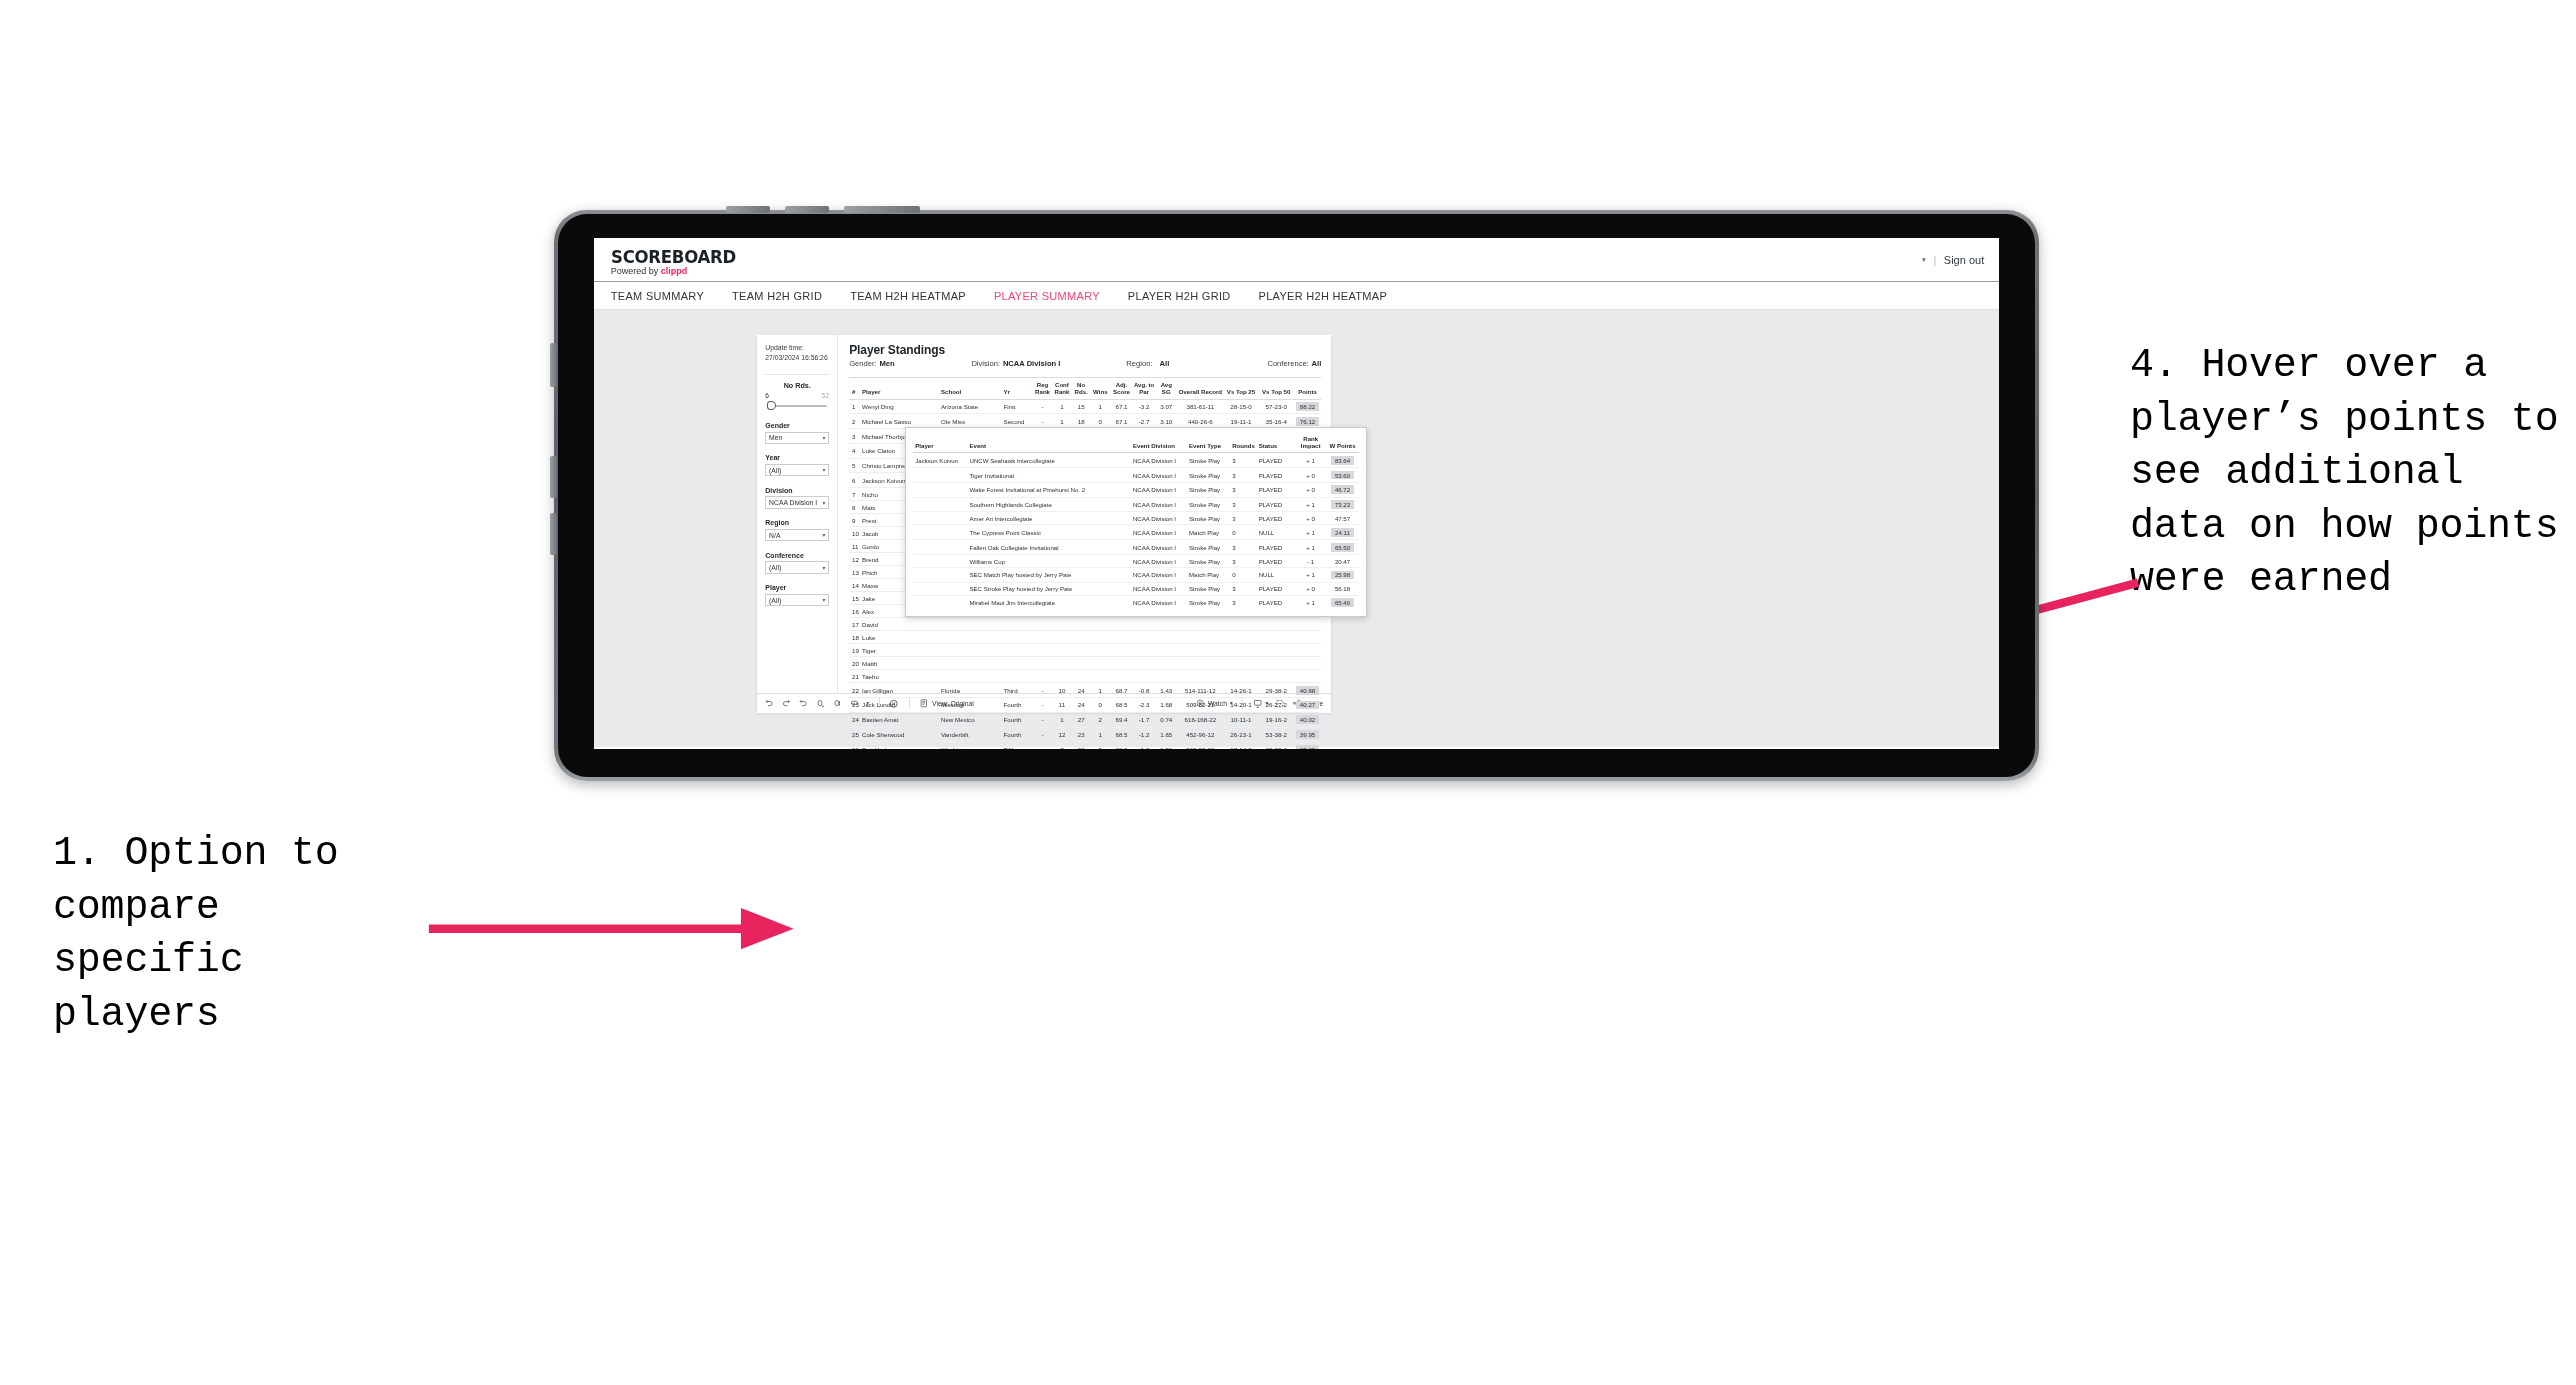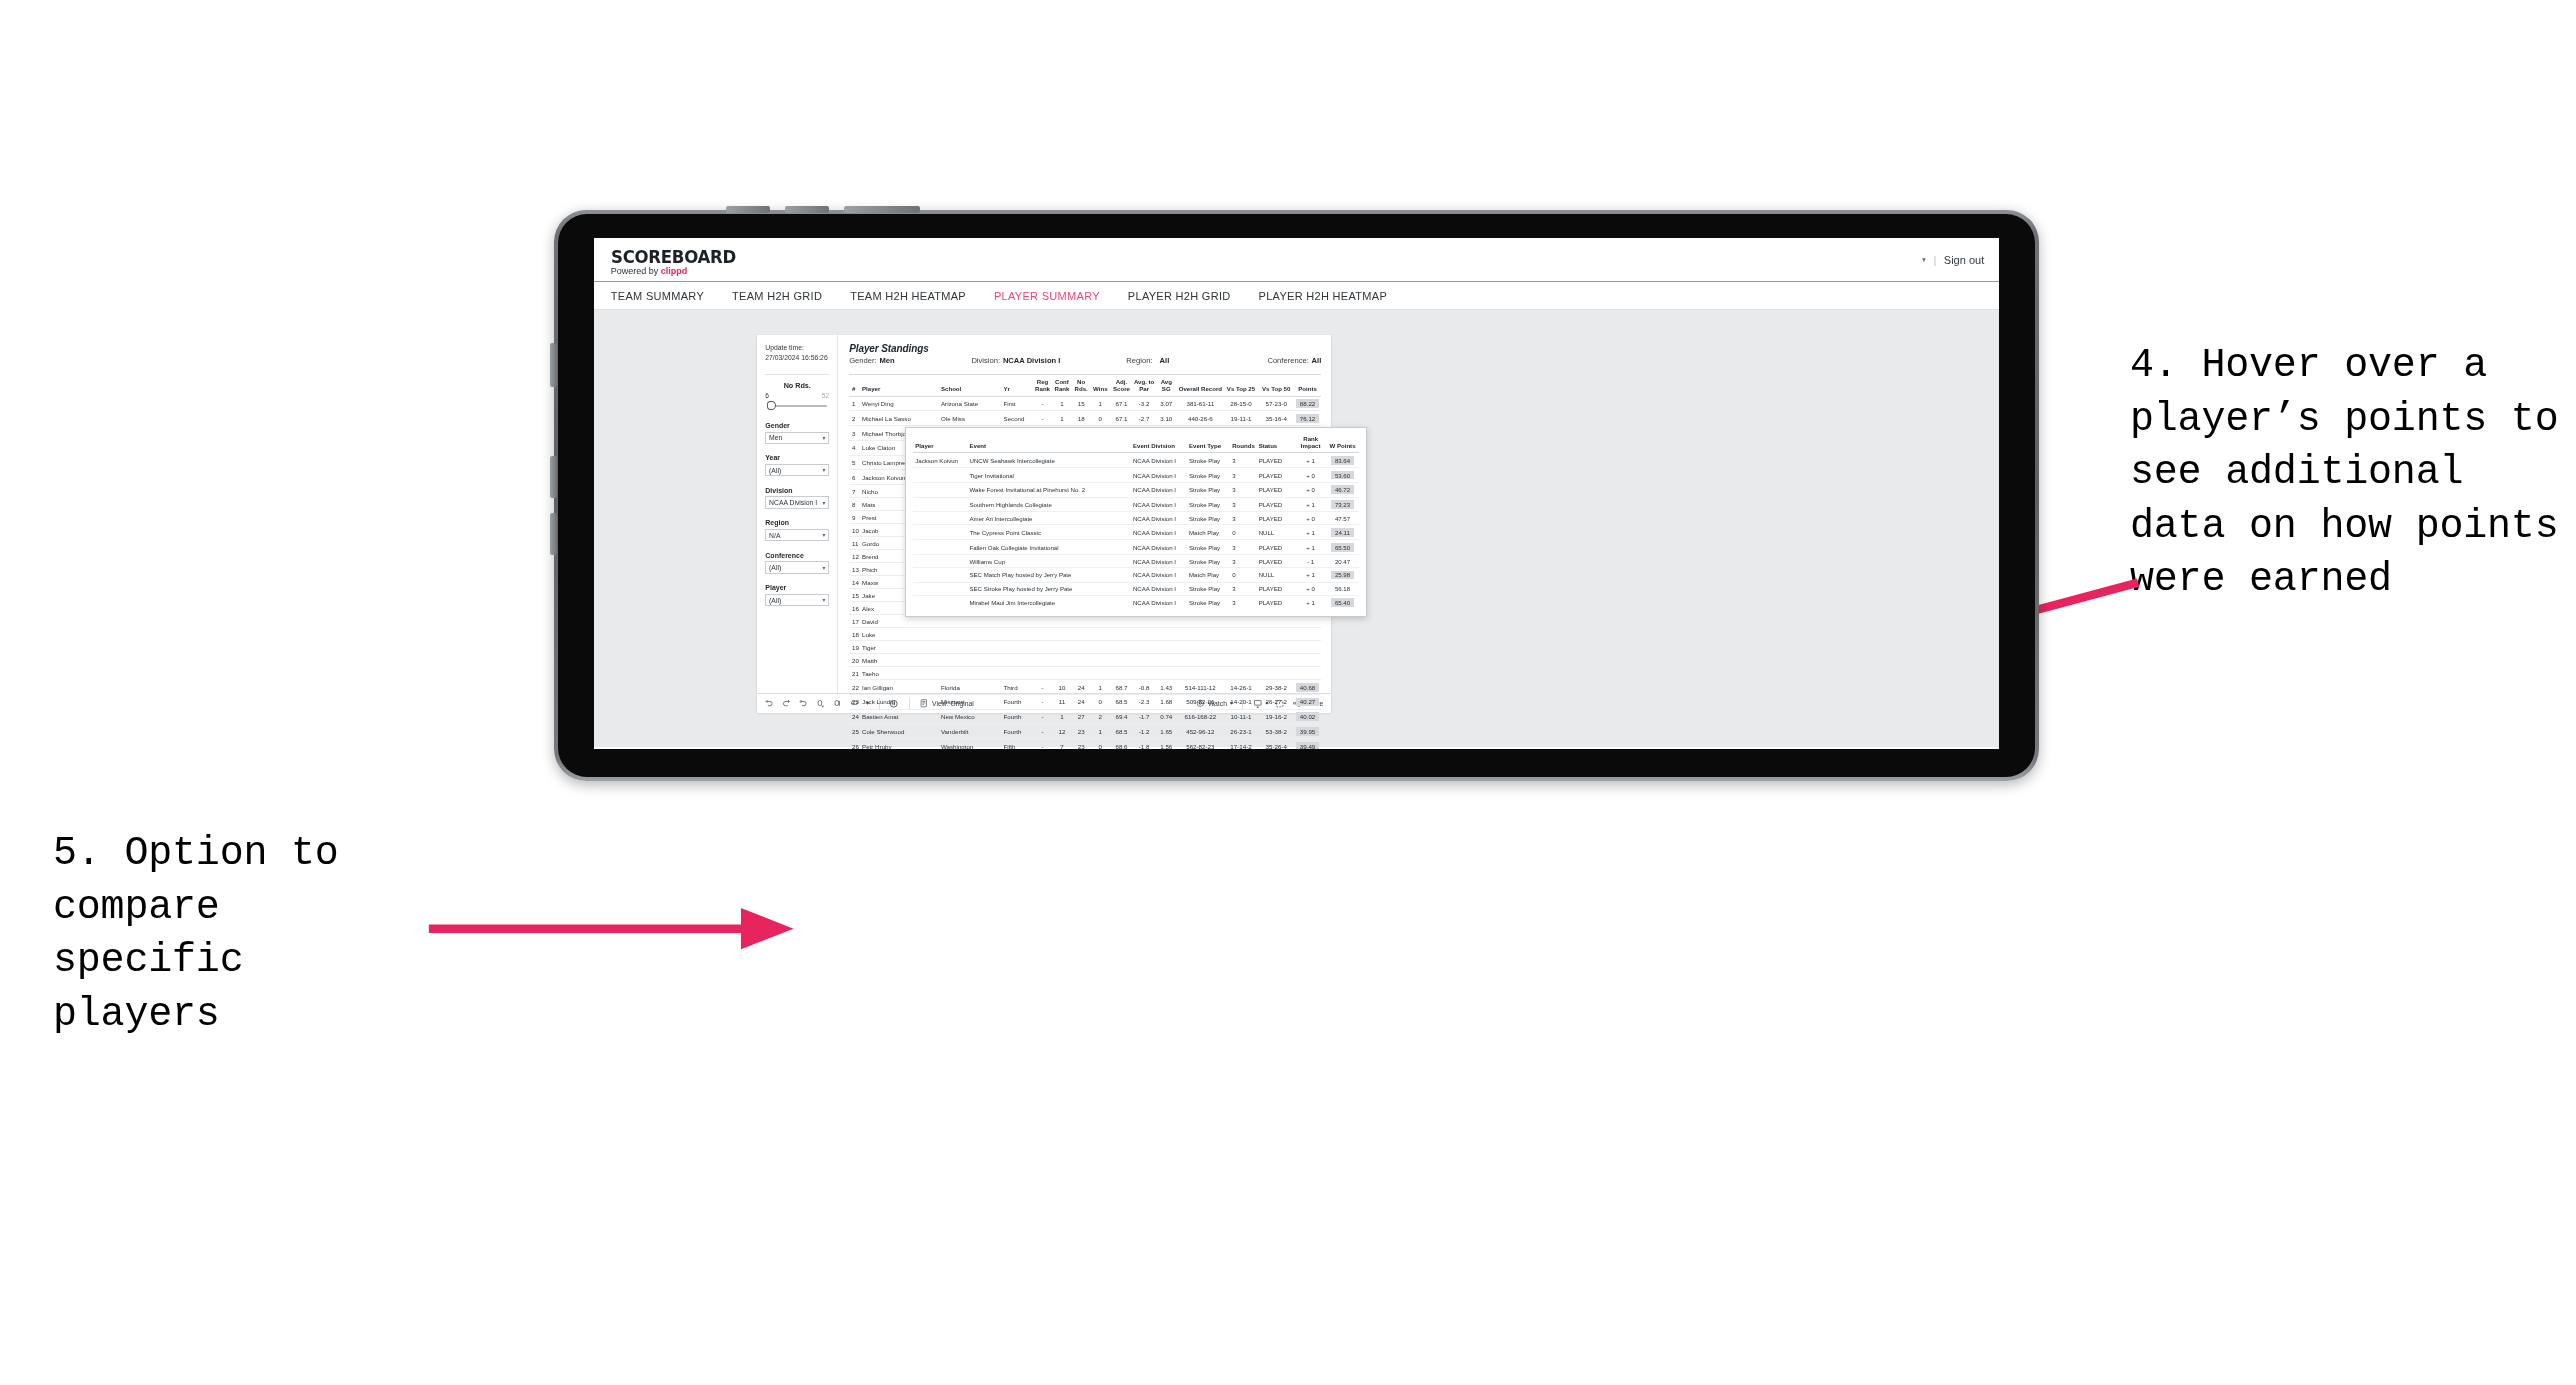--- a/index.html
+++ b/index.html
@@ -145,21 +145,21 @@
   #slider-ends .hi { color:#a7abaf; }
   #slider-track { position:relative; height: 9.5px; margin-top:1.9px; }
   #slider-track .rail { position:absolute; left:1.9px; right:1.9px; top:3.8px; height:2.4px; background:#b9bdc1; border-radius:1.9px; }
   #slider-track .knob {
     position:absolute; left:1.9px; top:0px; width:8.5px; height:9.5px;
     background:#fff; border:1.4px solid #55595d; border-radius:50% 5.7px 5.7px 50%;
   }
 
   
   #main-panel { flex:1; min-width:0; padding: 8.5px 9.5px 0 11.4px; position:relative; }
-  #standings-title { font-size: 10px; font-weight:700; color:#20262b; letter-spacing:-0.1px;font-style:italic; }
+  #standings-title { font-size: 12px; font-weight:700; color:#20262b; letter-spacing:-0.1px; }
   #meta-row { display:flex; margin-top: 2px; font-size: 7.6px; color:#3a4046; }
   .meta-item { display:flex; gap:2.8px; }
   .meta-item .k { color:#3a4046; }
   .meta-item .v { font-weight:700; color:#1d2328; }
   #m1 { width: 123px; } #m2 { width: 156px; } #m3 { width: 142px; gap: 7px; }
 
   
   #standings-wrap { margin-top: 8.5px; border-top:0.9px solid #d8dadd; }
   table.standings { width:100%; border-collapse: collapse; font-size: 6.2px; color:#2b3136; }
   table.standings thead th {
@@ -231,21 +231,21 @@
 
   <div class="annot" id="annot-right">4. Hover over a player’s points to see additional data on how points were earned</div>
 
   <svg class="arrow-svg" style="left:1722px; top:575px; width:435px; height:123px;" viewBox="0 0 460 130">
     <g>
       <line x1="440" y1="8" x2="52" y2="112" stroke="#E8245E" stroke-width="9" stroke-linecap="butt"></line>
       <polygon points="10,124 62,88 72,128" fill="#E8245E"></polygon>
     </g>
   </svg>
 
-  <div class="annot" id="annot-left">5. Option to compare specific players</div>
+  <div class="annot" id="annot-left">1. Option to compare specific players</div>
 
   <svg class="arrow-svg" style="left:424px; top:908px; width:397px; height:47px;" viewBox="0 0 420 50">
     <g>
       <line x1="4" y1="22" x2="340" y2="22" stroke="#E8245E" stroke-width="9" stroke-linecap="butt"></line>
       <polygon points="392,22 336,0 336,44" fill="#E8245E"></polygon>
     </g>
   </svg>
 
   <div id="tablet">
     <div id="tablet-inner">

